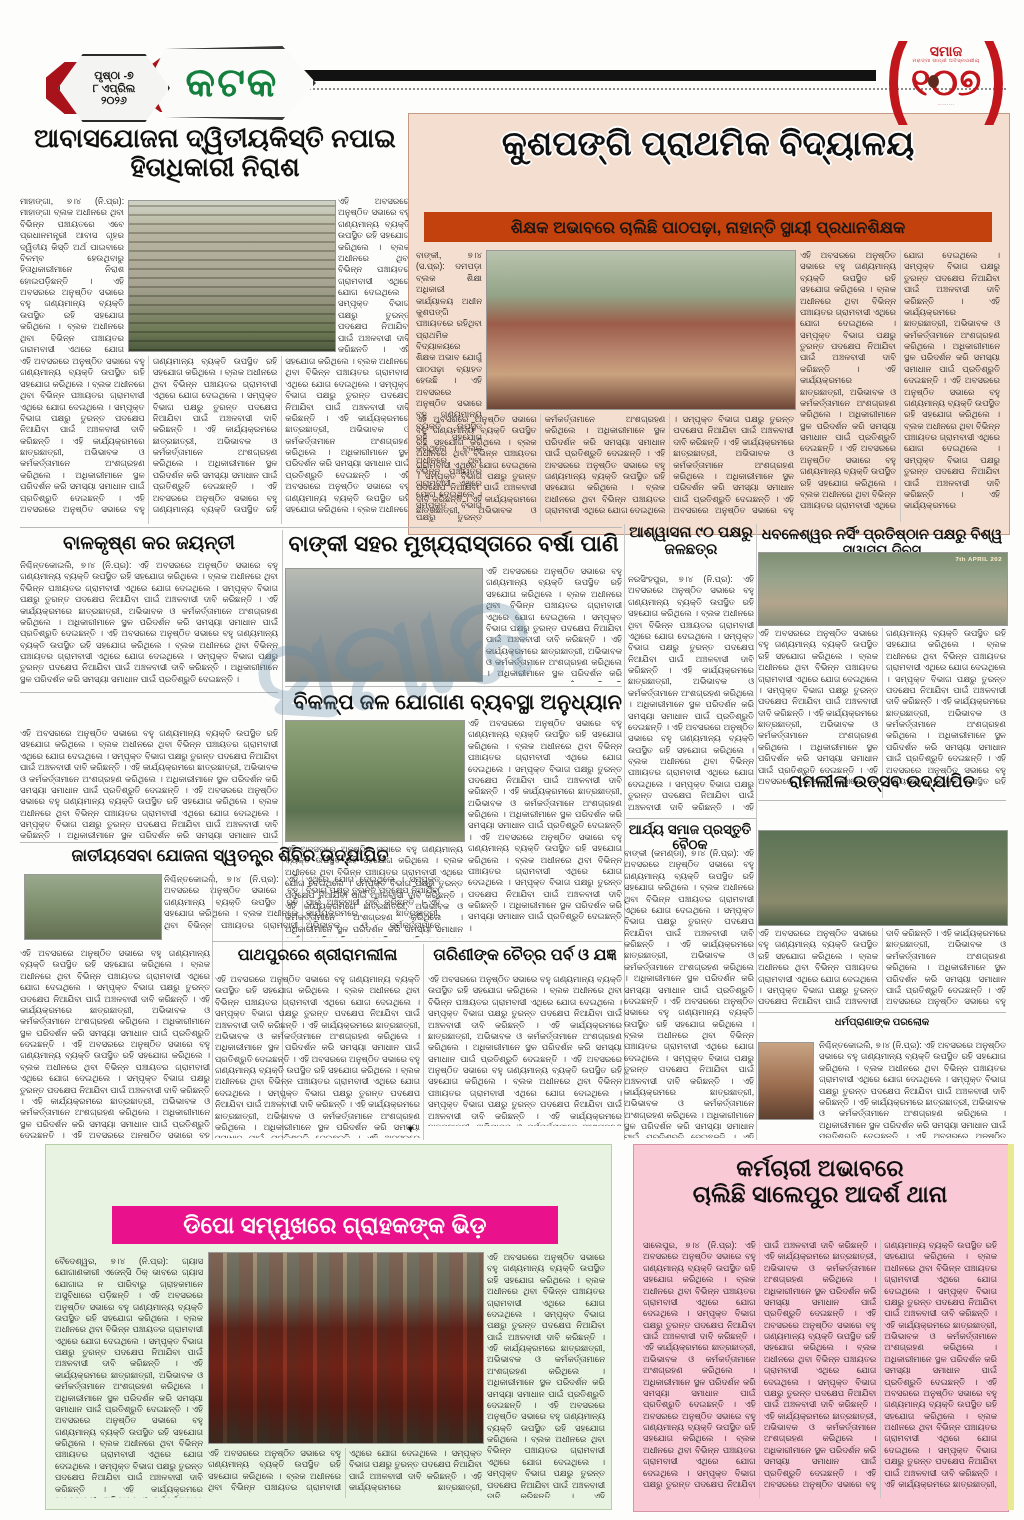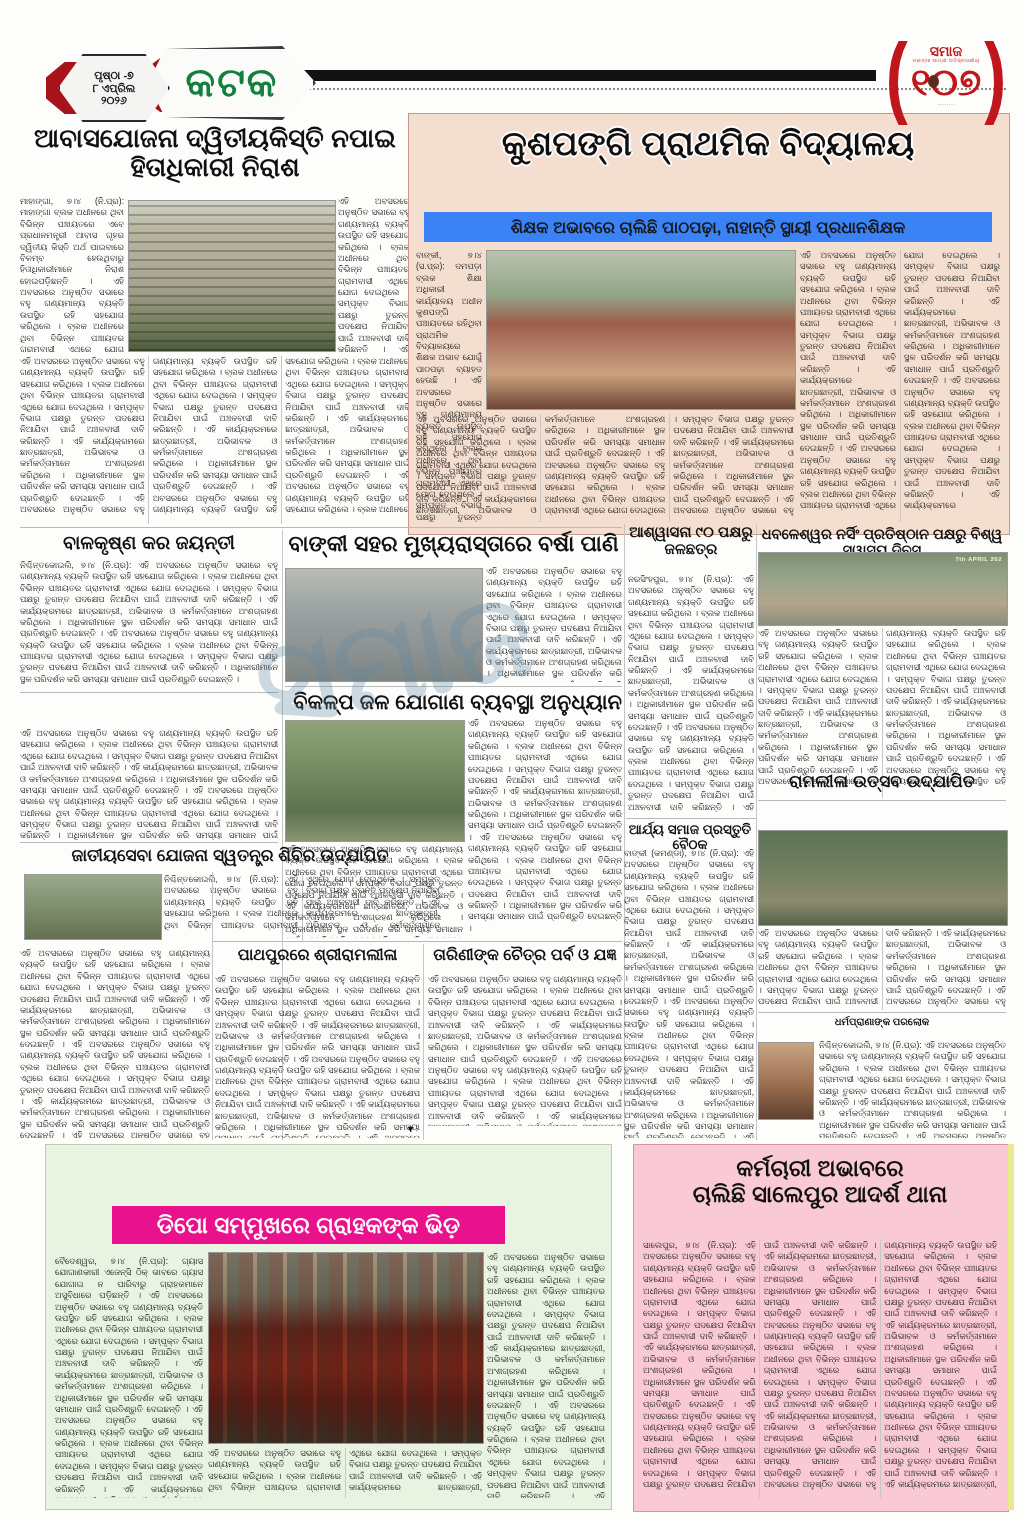--- a/index.html
+++ b/index.html
@@ -43,21 +43,21 @@
   .ph-cyl{background:linear-gradient(180deg,#a9b49f 0%,#8f9c85 22%,#7a3b2c 40%,#933d2a 60%,#6e2f22 80%,#4e4a3a 100%),
           repeating-linear-gradient(90deg,rgba(130,30,20,.5) 0 14px,rgba(230,120,80,.35) 14px 18px,rgba(60,20,15,.4) 18px 30px);
           background-blend-mode:multiply;}
   .ph-portrait{background:linear-gradient(180deg,#c8a483 0%,#9c6e50 55%,#5f4030 100%);}
   .ph-label{position:absolute;top:3px;right:5px;font-size:6px;color:#ffefc9;font-weight:bold;letter-spacing:.5px;}
   .vrule{width:1px;background:#c5c5c5;}
   .hrule{height:1px;background:#b9b9b9;}
   .arrow{font-size:9px;color:#111;}
   
   .box-school{background:#f4decf;border:1px solid #c59a82;}
-  .orange-bar{background:#3b82f6;display:flex;align-items:center;justify-content:center;
+  .orange-bar{background:#c2410c;display:flex;align-items:center;justify-content:center;
               font-size:16.5px;font-weight:900;color:#161616;}
   .hl-outline{text-shadow:2px 0 #fff,-2px 0 #fff,0 2px #fff,0 -2px #fff,1px 1px #fff,-1px -1px #fff;}
   .box-gas{background:#e9f3e1;border:1px solid #b5cfa8;}
   .magenta-bar{background:#ea128c;display:flex;align-items:center;justify-content:center;
                font-size:23px;font-weight:900;color:#ffffff;}
   .box-police{background:#f9c9d6;border:1px solid #d895a8;}
   .yellow-edge{background:#e9e98f;}
   .watermark{z-index:6;pointer-events:none;font-size:120px;font-weight:900;color:rgba(96,136,162,.30);
              transform:rotate(-12deg);white-space:nowrap;}
 </style>
@@ -206,21 +206,21 @@
 
   <div class="abs hl" style="left:758px;top:1016px;width:248px;height:22px;font-size:10px;">ଧର୍ମପ୍ରାଣାଙ୍କ ପରଲୋକ</div>
   <div class="abs" style="left:758px;top:1040px;width:248px;height:98px;">
     <div class="photo ph-portrait" style="float:left;width:54px;height:76px;margin:2px 5px 2px 0;"></div>
     <div class="body-txt" style="height:98px;">
       <span>ନିଶ୍ଚିନ୍ତକୋଇଲି, ୭।୪ (ନି.ପ୍ର): </span><span>ଏହି ଅବସରରେ ଅନୁଷ୍ଠିତ ସଭାରେ ବହୁ ଗଣ୍ୟମାନ୍ୟ ବ୍ୟକ୍ତି ଉପସ୍ଥିତ ରହି ସହଯୋଗ କରିଥିଲେ । ବ୍ଲକ ଅଧୀନରେ ଥିବା ବିଭିନ୍ନ ପଞ୍ଚାୟତର ଗ୍ରାମବାସୀ ଏଥିରେ ଯୋଗ ଦେଇଥିଲେ । ସମ୍ପୃକ୍ତ ବିଭାଗ ପକ୍ଷରୁ ତୁରନ୍ତ ପଦକ୍ଷେପ ନିଆଯିବା ପାଇଁ ଅଞ୍ଚଳବାସୀ ଦାବି କରିଛନ୍ତି । ଏହି କାର୍ଯ୍ୟକ୍ରମରେ ଛାତ୍ରଛାତ୍ରୀ, ଅଭିଭାବକ ଓ କର୍ମକର୍ତ୍ତାମାନେ ଅଂଶଗ୍ରହଣ କରିଥିଲେ । ଅଧିକାରୀମାନେ ସ୍ଥଳ ପରିଦର୍ଶନ କରି ସମସ୍ୟା ସମାଧାନ ପାଇଁ ପ୍ରତିଶ୍ରୁତି ଦେଇଛନ୍ତି । ଏହି ଅବସରରେ ଅନୁଷ୍ଠିତ ସଭାରେ ବହୁ ଗଣ୍ୟମାନ୍ୟ ବ୍ୟକ୍ତି ଉପସ୍ଥିତ ରହି ସହଯୋଗ କରିଥିଲେ । ବ୍ଲକ ଅଧୀନରେ ଥିବା ବିଭିନ୍ନ ପଞ୍ଚାୟତର ଗ୍ରାମବାସୀ ଏଥିରେ ଯୋଗ ଦେଇଥିଲେ । ସମ୍ପୃକ୍ତ ବିଭାଗ ପକ୍ଷରୁ ତୁରନ୍ତ ପଦକ୍ଷେପ ନିଆଯିବା ପାଇଁ ଅଞ୍ଚଳବାସୀ ଦାବି କରିଛନ୍ତି । ଅଧିକାରୀମାନେ ସ୍ଥଳ ପରିଦର୍ଶନ କରି ସମସ୍ୟା ସମାଧାନ ପାଇଁ ପ୍ରତିଶ୍ରୁତି ଦେଇଛନ୍ତି ।</span>
     </div>
   </div>
 
   <div class="abs box-gas" style="left:45px;top:1144px;width:565px;height:364px;"></div>
-  <div class="abs magenta-bar" style="left:112px;top:1206px;width:393px;height:38px;">
+  <div class="abs magenta-bar" style="left:112px;top:1206px;width:446px;height:38px;">
     <span>ଡିପୋ ସମ୍ମୁଖରେ ଗ୍ରାହକଙ୍କ ଭିଡ଼</span>
   </div>
   <div class="abs body-txt" style="left:55px;top:1256px;width:148px;height:242px;">
     <span>ବୈଦେଶ୍ୱର, ୭।୪ (ନି.ପ୍ର): ଗ୍ୟାସ ଯୋଗାଣକାରୀ ଏଜେନ୍ସି ଠିକ୍ ଭାବରେ ଗ୍ୟାସ ଯୋଗାଇ ନ ପାରିବାରୁ ଗ୍ରାହକମାନେ ଅସୁବିଧାରେ ପଡ଼ିଛନ୍ତି । </span><span>ଏହି ଅବସରରେ ଅନୁଷ୍ଠିତ ସଭାରେ ବହୁ ଗଣ୍ୟମାନ୍ୟ ବ୍ୟକ୍ତି ଉପସ୍ଥିତ ରହି ସହଯୋଗ କରିଥିଲେ । ବ୍ଲକ ଅଧୀନରେ ଥିବା ବିଭିନ୍ନ ପଞ୍ଚାୟତର ଗ୍ରାମବାସୀ ଏଥିରେ ଯୋଗ ଦେଇଥିଲେ । ସମ୍ପୃକ୍ତ ବିଭାଗ ପକ୍ଷରୁ ତୁରନ୍ତ ପଦକ୍ଷେପ ନିଆଯିବା ପାଇଁ ଅଞ୍ଚଳବାସୀ ଦାବି କରିଛନ୍ତି । ଏହି କାର୍ଯ୍ୟକ୍ରମରେ ଛାତ୍ରଛାତ୍ରୀ, ଅଭିଭାବକ ଓ କର୍ମକର୍ତ୍ତାମାନେ ଅଂଶଗ୍ରହଣ କରିଥିଲେ । ଅଧିକାରୀମାନେ ସ୍ଥଳ ପରିଦର୍ଶନ କରି ସମସ୍ୟା ସମାଧାନ ପାଇଁ ପ୍ରତିଶ୍ରୁତି ଦେଇଛନ୍ତି । ଏହି ଅବସରରେ ଅନୁଷ୍ଠିତ ସଭାରେ ବହୁ ଗଣ୍ୟମାନ୍ୟ ବ୍ୟକ୍ତି ଉପସ୍ଥିତ ରହି ସହଯୋଗ କରିଥିଲେ । ବ୍ଲକ ଅଧୀନରେ ଥିବା ବିଭିନ୍ନ ପଞ୍ଚାୟତର ଗ୍ରାମବାସୀ ଏଥିରେ ଯୋଗ ଦେଇଥିଲେ । ସମ୍ପୃକ୍ତ ବିଭାଗ ପକ୍ଷରୁ ତୁରନ୍ତ ପଦକ୍ଷେପ ନିଆଯିବା ପାଇଁ ଅଞ୍ଚଳବାସୀ ଦାବି କରିଛନ୍ତି । ଏହି କାର୍ଯ୍ୟକ୍ରମରେ ଛାତ୍ରଛାତ୍ରୀ, ଅଭିଭାବକ ଓ କର୍ମକର୍ତ୍ତାମାନେ ଅଂଶଗ୍ରହଣ କରିଥିଲେ । ଅଧିକାରୀମାନେ ସ୍ଥଳ ପରିଦର୍ଶନ କରି ସମସ୍ୟା ସମାଧାନ ପାଇଁ ପ୍ରତିଶ୍ରୁତି ଦେଇଛନ୍ତି । ଏହି ଅବସରରେ ଅନୁଷ୍ଠିତ ସଭାରେ ବହୁ ଗଣ୍ୟମାନ୍ୟ ବ୍ୟକ୍ତି ଉପସ୍ଥିତ ରହି ସହଯୋଗ କରିଥିଲେ । ବ୍ଲକ ଅଧୀନରେ ଥିବା ବିଭିନ୍ନ ପଞ୍ଚାୟତର ଗ୍ରାମବାସୀ ଏଥିରେ ଯୋଗ ଦେଇଥିଲେ । ସମ୍ପୃକ୍ତ ବିଭାଗ ପକ୍ଷରୁ ତୁରନ୍ତ ପଦକ୍ଷେପ ନିଆଯିବା ପାଇଁ ଅଞ୍ଚଳବାସୀ ଦାବି କରିଛନ୍ତି । ଏହି କାର୍ଯ୍ୟକ୍ରମରେ ଛାତ୍ରଛାତ୍ରୀ, ଅଭିଭାବକ ଓ କର୍ମକର୍ତ୍ତାମାନେ ଅଂଶଗ୍ରହଣ କରିଥିଲେ । ଅଧିକାରୀମାନେ ସ୍ଥଳ ପରିଦର୍ଶନ କରି ସମସ୍ୟା ସମାଧାନ ପାଇଁ ପ୍ରତିଶ୍ରୁତି ଦେଇଛନ୍ତି । ଏହି ଅବସରରେ ଅନୁଷ୍ଠିତ ସଭାରେ ବହୁ ଗଣ୍ୟମାନ୍ୟ ବ୍ୟକ୍ତି ଉପସ୍ଥିତ ରହି ସହଯୋଗ କରିଥିଲେ । ବ୍ଲକ ଅଧୀନରେ ଥିବା ବିଭିନ୍ନ ପଞ୍ଚାୟତର ଗ୍ରାମବାସୀ ଏଥିରେ ଯୋଗ ଦେଇଥିଲେ । ସମ୍ପୃକ୍ତ ବିଭାଗ ପକ୍ଷରୁ ତୁରନ୍ତ ପଦକ୍ଷେପ ନିଆଯିବା ପାଇଁ ଅଞ୍ଚଳବାସୀ ଦାବି କରିଛନ୍ତି । ଏହି କାର୍ଯ୍ୟକ୍ରମରେ ଛାତ୍ରଛାତ୍ରୀ, ଅଭିଭାବକ ଓ କର୍ମକର୍ତ୍ତାମାନେ ଅଂଶଗ୍ରହଣ କରିଥିଲେ । ଅଧିକାରୀମାନେ ସ୍ଥଳ ପରିଦର୍ଶନ କରି ସମସ୍ୟା ସମାଧାନ ପାଇଁ ପ୍ରତିଶ୍ରୁତି ଦେଇଛନ୍ତି । ଏହି ଅବସରରେ ଅନୁଷ୍ଠିତ ସଭାରେ ବହୁ ଗଣ୍ୟମାନ୍ୟ ବ୍ୟକ୍ତି ଉପସ୍ଥିତ ରହି ସହଯୋଗ କରିଥିଲେ । ବ୍ଲକ ଅଧୀନରେ ଥିବା ବିଭିନ୍ନ ପଞ୍ଚାୟତର ଗ୍ରାମବାସୀ ଏଥିରେ ଯୋଗ ଦେଇଥିଲେ । ସମ୍ପୃକ୍ତ ବିଭାଗ ପକ୍ଷରୁ ତୁରନ୍ତ ପଦକ୍ଷେପ ନିଆଯିବା ପାଇଁ ଅଞ୍ଚଳବାସୀ ଦାବି କରିଛନ୍ତି । ଏହି କାର୍ଯ୍ୟକ୍ରମରେ ଛାତ୍ରଛାତ୍ରୀ, ଅଭିଭାବକ ଓ କର୍ମକର୍ତ୍ତାମାନେ ଅଂଶଗ୍ରହଣ କରିଥିଲେ । ଅଧିକାରୀମାନେ ସ୍ଥଳ ପରିଦର୍ଶନ କରି ସମସ୍ୟା ସମାଧାନ ପାଇଁ ପ୍ରତିଶ୍ରୁତି ଦେଇଛନ୍ତି ।</span>
   </div>
   <div class="abs photo ph-cyl" style="left:208px;top:1252px;width:274px;height:190px;"></div>
   <div class="abs body-txt" style="left:487px;top:1252px;width:118px;height:246px;">
     <span>ଏହି ଅବସରରେ ଅନୁଷ୍ଠିତ ସଭାରେ ବହୁ ଗଣ୍ୟମାନ୍ୟ ବ୍ୟକ୍ତି ଉପସ୍ଥିତ ରହି ସହଯୋଗ କରିଥିଲେ । ବ୍ଲକ ଅଧୀନରେ ଥିବା ବିଭିନ୍ନ ପଞ୍ଚାୟତର ଗ୍ରାମବାସୀ ଏଥିରେ ଯୋଗ ଦେଇଥିଲେ । ସମ୍ପୃକ୍ତ ବିଭାଗ ପକ୍ଷରୁ ତୁରନ୍ତ ପଦକ୍ଷେପ ନିଆଯିବା ପାଇଁ ଅଞ୍ଚଳବାସୀ ଦାବି କରିଛନ୍ତି । ଏହି କାର୍ଯ୍ୟକ୍ରମରେ ଛାତ୍ରଛାତ୍ରୀ, ଅଭିଭାବକ ଓ କର୍ମକର୍ତ୍ତାମାନେ ଅଂଶଗ୍ରହଣ କରିଥିଲେ । ଅଧିକାରୀମାନେ ସ୍ଥଳ ପରିଦର୍ଶନ କରି ସମସ୍ୟା ସମାଧାନ ପାଇଁ ପ୍ରତିଶ୍ରୁତି ଦେଇଛନ୍ତି । ଏହି ଅବସରରେ ଅନୁଷ୍ଠିତ ସଭାରେ ବହୁ ଗଣ୍ୟମାନ୍ୟ ବ୍ୟକ୍ତି ଉପସ୍ଥିତ ରହି ସହଯୋଗ କରିଥିଲେ । ବ୍ଲକ ଅଧୀନରେ ଥିବା ବିଭିନ୍ନ ପଞ୍ଚାୟତର ଗ୍ରାମବାସୀ ଏଥିରେ ଯୋଗ ଦେଇଥିଲେ । ସମ୍ପୃକ୍ତ ବିଭାଗ ପକ୍ଷରୁ ତୁରନ୍ତ ପଦକ୍ଷେପ ନିଆଯିବା ପାଇଁ ଅଞ୍ଚଳବାସୀ ଦାବି କରିଛନ୍ତି । ଏହି କାର୍ଯ୍ୟକ୍ରମରେ ଛାତ୍ରଛାତ୍ରୀ, ଅଭିଭାବକ ଓ କର୍ମକର୍ତ୍ତାମାନେ ଅଂଶଗ୍ରହଣ କରିଥିଲେ । ଅଧିକାରୀମାନେ ସ୍ଥଳ ପରିଦର୍ଶନ କରି ସମସ୍ୟା ସମାଧାନ ପାଇଁ ପ୍ରତିଶ୍ରୁତି ଦେଇଛନ୍ତି । ଏହି ଅବସରରେ ଅନୁଷ୍ଠିତ ସଭାରେ ବହୁ ଗଣ୍ୟମାନ୍ୟ ବ୍ୟକ୍ତି ଉପସ୍ଥିତ ରହି ସହଯୋଗ କରିଥିଲେ । ବ୍ଲକ ଅଧୀନରେ ଥିବା ବିଭିନ୍ନ ପଞ୍ଚାୟତର ଗ୍ରାମବାସୀ ଏଥିରେ ଯୋଗ ଦେଇଥିଲେ । ସମ୍ପୃକ୍ତ ବିଭାଗ ପକ୍ଷରୁ ତୁରନ୍ତ ପଦକ୍ଷେପ ନିଆଯିବା ପାଇଁ ଅଞ୍ଚଳବାସୀ ଦାବି କରିଛନ୍ତି । ଏହି କାର୍ଯ୍ୟକ୍ରମରେ ଛାତ୍ରଛାତ୍ରୀ, ଅଭିଭାବକ ଓ କର୍ମକର୍ତ୍ତାମାନେ ଅଂଶଗ୍ରହଣ କରିଥିଲେ । ଅଧିକାରୀମାନେ ସ୍ଥଳ ପରିଦର୍ଶନ କରି ସମସ୍ୟା ସମାଧାନ ପାଇଁ ପ୍ରତିଶ୍ରୁତି ଦେଇଛନ୍ତି । ଏହି ଅବସରରେ ଅନୁଷ୍ଠିତ ସଭାରେ ବହୁ ଗଣ୍ୟମାନ୍ୟ ବ୍ୟକ୍ତି ଉପସ୍ଥିତ ରହି ସହଯୋଗ କରିଥିଲେ । ବ୍ଲକ ଅଧୀନରେ ଥିବା ବିଭିନ୍ନ ପଞ୍ଚାୟତର ଗ୍ରାମବାସୀ ଏଥିରେ ଯୋଗ ଦେଇଥିଲେ । ସମ୍ପୃକ୍ତ ବିଭାଗ ପକ୍ଷରୁ ତୁରନ୍ତ ପଦକ୍ଷେପ ନିଆଯିବା ପାଇଁ ଅଞ୍ଚଳବାସୀ ଦାବି କରିଛନ୍ତି । ଏହି କାର୍ଯ୍ୟକ୍ରମରେ ଛାତ୍ରଛାତ୍ରୀ, ଅଭିଭାବକ ଓ କର୍ମକର୍ତ୍ତାମାନେ ଅଂଶଗ୍ରହଣ କରିଥିଲେ । ଅଧିକାରୀମାନେ ସ୍ଥଳ ପରିଦର୍ଶନ କରି ସମସ୍ୟା ସମାଧାନ ପାଇଁ ପ୍ରତିଶ୍ରୁତି ଦେଇଛନ୍ତି । ଏହି ଅବସରରେ ଅନୁଷ୍ଠିତ ସଭାରେ ବହୁ ଗଣ୍ୟମାନ୍ୟ ବ୍ୟକ୍ତି ଉପସ୍ଥିତ ରହି ସହଯୋଗ କରିଥିଲେ । ବ୍ଲକ ଅଧୀନରେ ଥିବା ବିଭିନ୍ନ ପଞ୍ଚାୟତର ଗ୍ରାମବାସୀ ଏଥିରେ ଯୋଗ ଦେଇଥିଲେ । ସମ୍ପୃକ୍ତ ବିଭାଗ ପକ୍ଷରୁ ତୁରନ୍ତ ପଦକ୍ଷେପ ନିଆଯିବା ପାଇଁ ଅଞ୍ଚଳବାସୀ ଦାବି କରିଛନ୍ତି । ଏହି କାର୍ଯ୍ୟକ୍ରମରେ ଛାତ୍ରଛାତ୍ରୀ, ଅଭିଭାବକ ଓ କର୍ମକର୍ତ୍ତାମାନେ ଅଂଶଗ୍ରହଣ କରିଥିଲେ । ଅଧିକାରୀମାନେ ସ୍ଥଳ ପରିଦର୍ଶନ କରି ସମସ୍ୟା ସମାଧାନ ପାଇଁ ପ୍ରତିଶ୍ରୁତି ଦେଇଛନ୍ତି ।</span>
   </div>
   <div class="abs body-txt c2" style="left:208px;top:1448px;width:274px;height:50px;">

